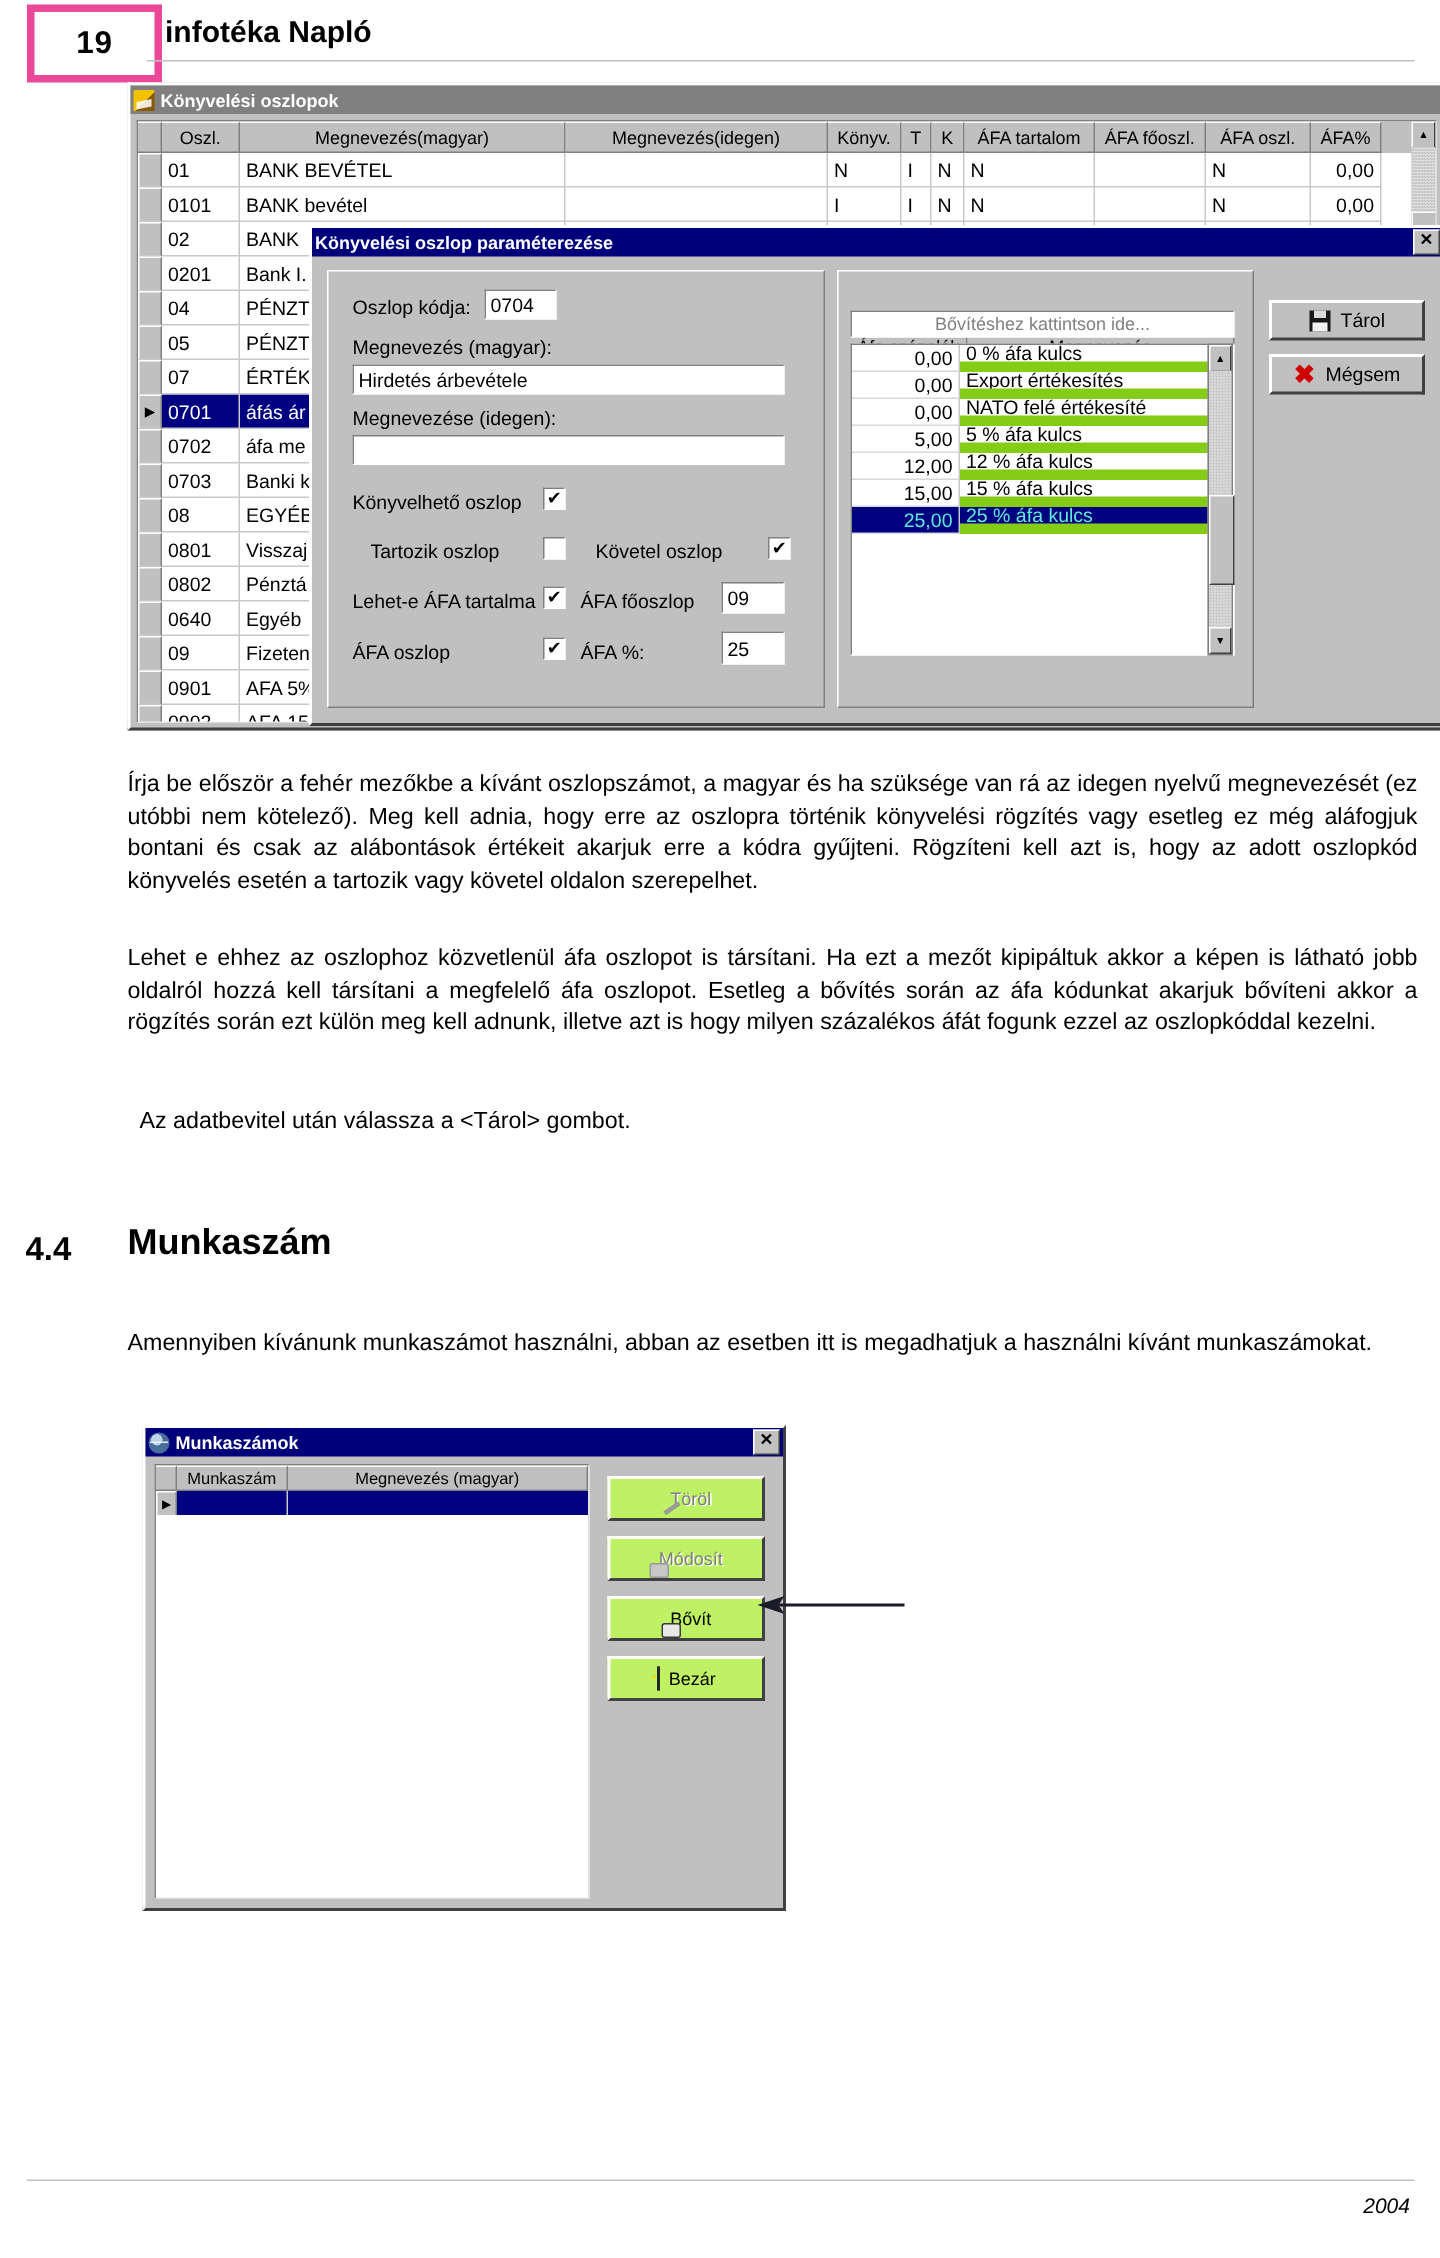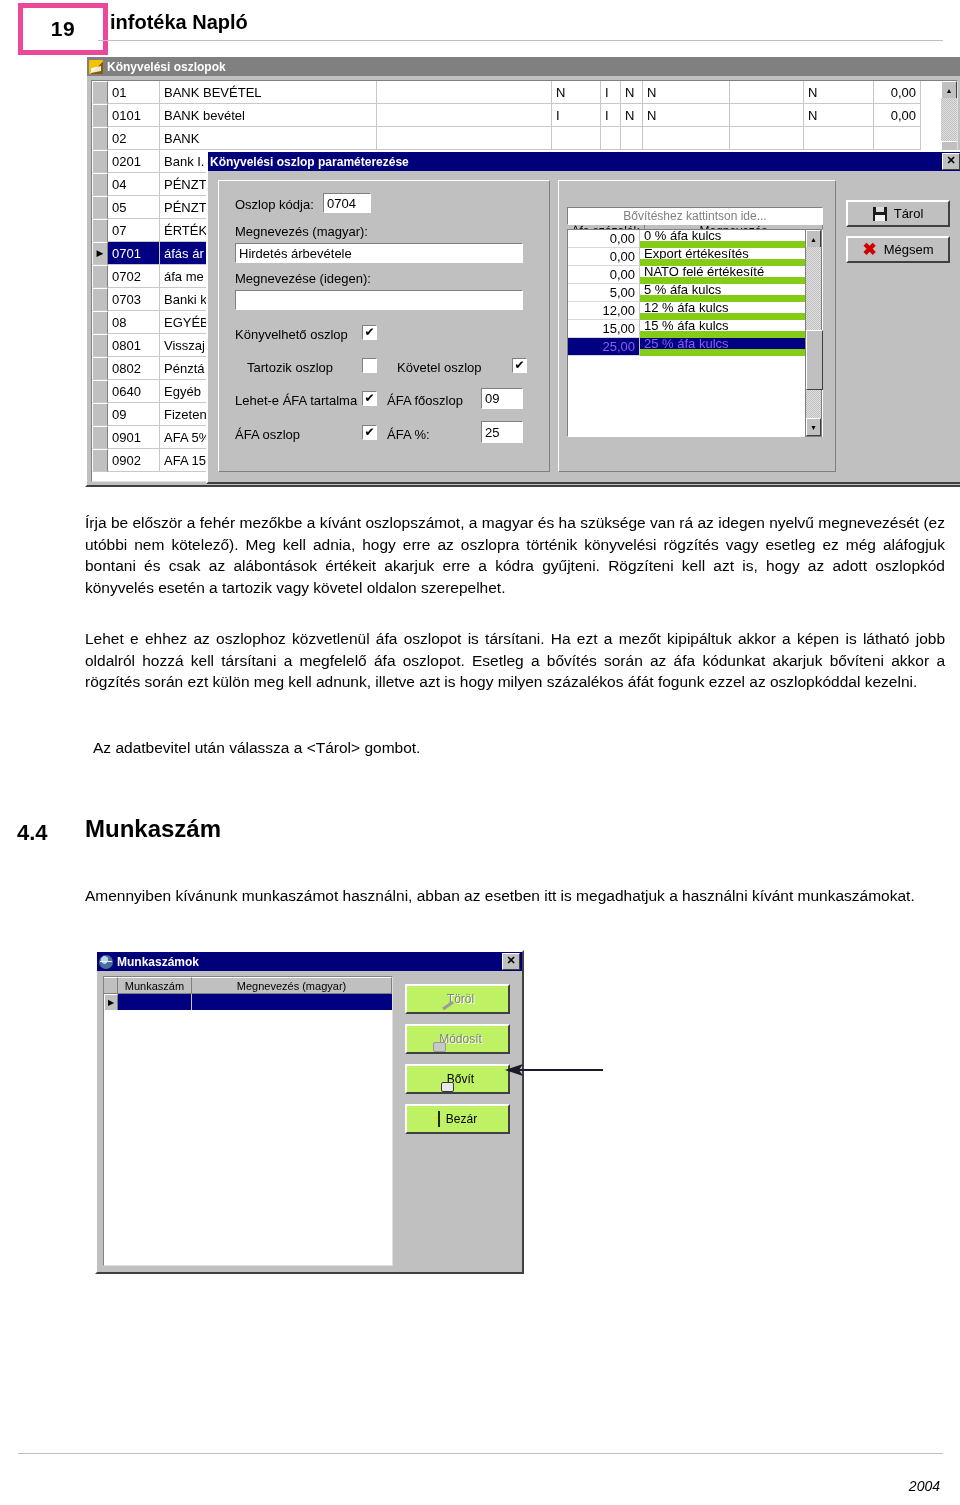--- a/index.html
+++ b/index.html
@@ -151,21 +151,21 @@
     display:flex;align-items:center;justify-content:center;
     border-top:1px solid #808080;border-left:1px solid #808080;
     border-right:1px solid #fff;border-bottom:1px solid #fff;box-sizing:border-box;
   }
   .lst-box{
     position:absolute;background:#fff;box-sizing:border-box;overflow:hidden;
     border-top:1px solid #808080;border-left:1px solid #808080;
     border-right:1px solid #fff;border-bottom:1px solid #fff;
   }
   .lst-row{display:flex;height:18px;font-size:13px;}
-  .lst-row.sel{background:#000080;color:#8b5cf6;}
+  .lst-row.sel{background:#000080;color:#5eead4;}
   .lst-pct{
     width:72px;box-sizing:border-box;text-align:right;padding-right:4px;
     border-right:1px solid #c8c8c8;border-bottom:1px solid #d8d8d8;
     display:flex;align-items:center;justify-content:flex-end;
   }
   .lst-name{
     flex:1;box-sizing:border-box;padding-left:4px;
     border-bottom:7px solid #84cc16;display:flex;align-items:center;
     white-space:nowrap;overflow:hidden;
   }
@@ -235,38 +235,51 @@
   .ico-hand:before{
     content:"";position:absolute;left:0;top:3px;width:11px;height:8px;
     background:#e8e8e8;border:1px solid #3a3a3a;border-radius:2px;
   }
   .ico-hand.gray:before{background:#c8c8c8;border-color:#9a9a9a;}
   .ico-door{width:11px;height:13px;flex:none;background:#4a5a4a;border:1px solid #202820;position:relative;}
   .ico-door:after{content:"";position:absolute;right:2px;top:5px;width:2px;height:2px;background:#ffd700;}
   .callout-arrow{position:absolute;left:505px;top:1063px;width:100px;height:14px;}
 
   .footer-rule{position:absolute;left:18px;top:1453px;width:925px;height:1px;background:#bfbfbf;}
-  .footer-year{position:absolute;right:20px;top:1462px;font-size:14px;font-style:italic;margin-top:16px;}
+  .footer-year{position:absolute;right:20px;top:1462px;font-size:14px;font-style:italic;}
 </style>
 </head>
 <body>
 
 <div class="page-header">
   <div class="page-num-box">19</div>
   <div class="page-header-title">infotéka Napló</div>
   <div class="page-header-rule"></div>
 </div>
 
 <div class="win win-outset" id="main-window">
   <div class="titlebar inactive">
     <span class="tb-icon book"></span>
     <span class="tb-title">Könyvelési oszlopok</span>
   </div>
 
   <div class="grid-area">
+    <div class="grid-head">
+      <div class="gh" style="width:16px"></div>
+      <div class="gh" style="width:52px">Oszl.</div>
+      <div class="gh" style="width:217px">Megnevezés(magyar)</div>
+      <div class="gh" style="width:175px">Megnevezés(idegen)</div>
+      <div class="gh" style="width:49px">Könyv.</div>
+      <div class="gh" style="width:20px">T</div>
+      <div class="gh" style="width:22px">K</div>
+      <div class="gh" style="width:87px">ÁFA tartalom</div>
+      <div class="gh" style="width:74px">ÁFA főoszl.</div>
+      <div class="gh" style="width:70px">ÁFA oszl.</div>
+      <div class="gh" style="width:47px">ÁFA%</div>
+    </div>
     <div id="grid-rows">
         <div class="grid-row">
           <div class="gc rowmark" style="width: 16px;"></div>
           <div class="gc" style="width: 52px;">01</div>
           <div class="gc" style="width: 217px;">BANK BEVÉTEL</div>
           <div class="gc" style="width: 175px;"></div>
           <div class="gc" style="width: 49px;">N</div>
           <div class="gc" style="width: 20px;">I</div>
           <div class="gc" style="width: 22px;">N</div>
           <div class="gc" style="width: 87px;">N</div>

